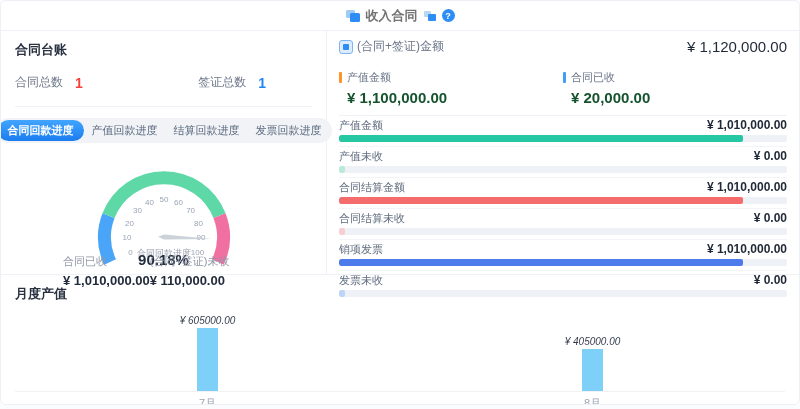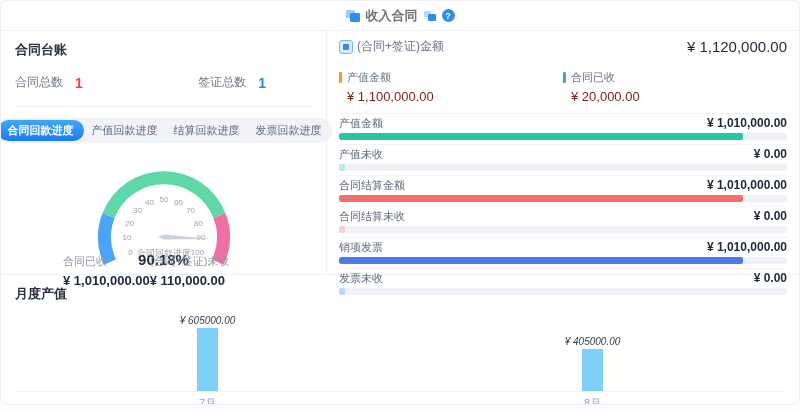--- a/index.html
+++ b/index.html
@@ -39,21 +39,21 @@
   .trow .lbl { font-size:12px; color:#6b7689; }
   .trow .amt { margin-left:auto; font-size:15px; font-weight:normal; color:#1f2837; }
   .doc-ic { width:14px; height:14px; border-radius:3px; background:#dcedff; border:1px solid #7db4f2; position:relative; }
   .doc-ic::after { content:""; position:absolute; left:3px; top:3px; right:3px; bottom:3px; border-radius:1px; background:#2e8df5; }
   .sbar { display:flex; height:12px; border-radius:2px; overflow:hidden; margin-top:7px; }
   .sbar .seg { display:flex; align-items:center; justify-content:center; color:#fff; font-size:9px; font-weight:bold; overflow:hidden; }
   .legend { display:flex; margin-top:8px; padding-bottom:9px; border-bottom:1px solid #eef1f5; }
   .litem { flex:1; }
   .litem .l1 { display:flex; align-items:center; gap:5px; font-size:11px; color:#6b7689; }
   .marker { width:3px; height:11px; border-radius:1px; }
-  .litem .val { font-size:13px; font-weight:normal; color:#7f1d1d; margin:4px 0 0 8px; }
+  .litem .val { font-size:15px; font-weight:bold; color:#14532d; margin:4px 0 0 8px; }
   .srow { padding:3px 0 4px; border-bottom:1px solid #f2f4f8;text-align:center; }
   .srow:last-child { border-bottom:none; }
   .srow .l1 { display:flex; align-items:center; font-size:11px; color:#5f6b7e; line-height:13px; }
   .srow .amt { margin-left:auto; font-size:12px; font-weight:bold; color:#1f2837; }
   .track { height:7px; background:#eef1f6; border-radius:2px; margin-top:3px; overflow:hidden; }
   .fill { height:100%; border-radius:2px; }
 
   
   .bottom { border-top:1px solid #eef1f5; padding:10px 14px 0; }
   .btitle { font-size:13px; font-weight:bold; color:#2a3242; }

